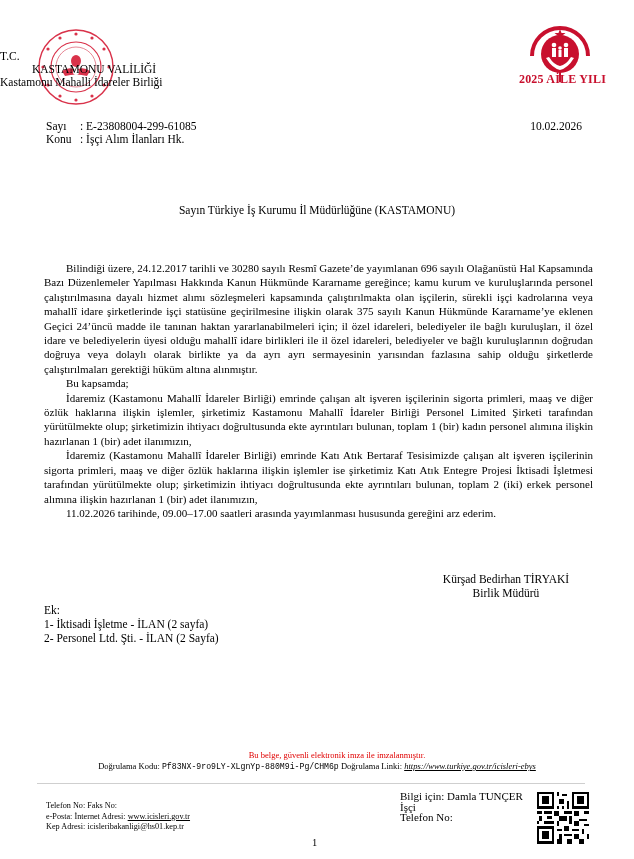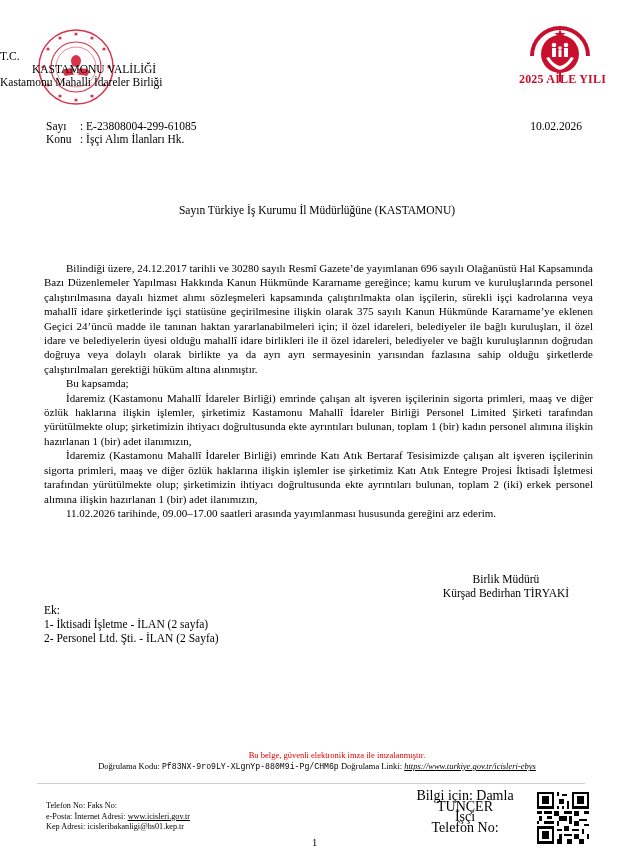--- a/index.html
+++ b/index.html
@@ -36,21 +36,21 @@
 
   .esign { left: 0; top: 750px; width: 634px; text-align: center; font-size: 8.5px; line-height: 11px; }
   .esign .red { color: #e00000; padding-left: 40px; }
   .esign .mono { font-family: "Liberation Mono", monospace; font-size: 8.2px; }
   .esign a { color: #000; font-style: italic; text-decoration: underline; }
 
   .hr { left: 37px; top: 783px; width: 548px; height: 1px; background: #cfcfcf; }
 
   .foot-left { left: 46px; top: 801px; font-size: 8.2px; line-height: 10.5px; }
   .foot-left a { color: #000; text-decoration: underline; }
-  .foot-right { left: 400px; top: 791px; width: 130px; text-align: center; font-size: 14px; line-height: 10.5px; }
+  .foot-right { left: 400px; top: 791px; width: 130px; text-align: left; font-size: 11px; line-height: 10.5px; }
   .qr { left: 537px; top: 791px; width: 52px; height: 53px; }
   .page-no { left: 312px; top: 837px; font-size: 10.5px; }
 </style>
 </head>
 <body>
 
 <div class="abs logo-left">
   <svg width="78" height="78" viewBox="0 0 78 78">
     <circle cx="39" cy="39" r="37" fill="none" stroke="#d9324a" stroke-width="1.5"></circle>
     <circle cx="39" cy="39" r="25" fill="none" stroke="#d9324a" stroke-width="1.2"></circle>
@@ -110,22 +110,22 @@
 
 <div class="abs body">
   <p class="ind">Bilindiği üzere, 24.12.2017 tarihli ve 30280 sayılı Resmî Gazete’de yayımlanan 696 sayılı Olağanüstü Hal Kapsamında Bazı Düzenlemeler Yapılması Hakkında Kanun Hükmünde Kararname gereğince; kamu kurum ve kuruluşlarında personel çalıştırılmasına dayalı hizmet alımı sözleşmeleri kapsamında çalıştırılmakta olan işçilerin, sürekli işçi kadrolarına veya mahallî idare şirketlerinde işçi statüsüne geçirilmesine ilişkin olarak 375 sayılı Kanun Hükmünde Kararname’ye eklenen Geçici 24’üncü madde ile tanınan haktan yararlanabilmeleri için; il özel idareleri, belediyeler ile bağlı kuruluşları, il özel idare ve belediyelerin üyesi olduğu mahallî idare birlikleri ile il özel idareleri, belediyeler ve bağlı kuruluşlarının doğrudan doğruya veya dolaylı olarak birlikte ya da ayrı ayrı sermayesinin yarısından fazlasına sahip olduğu şirketlerde çalıştırılmaları gerektiği hüküm altına alınmıştır.</p>
   <p class="ind">Bu kapsamda;</p>
   <p class="ind">İdaremiz (Kastamonu Mahallî İdareler Birliği) emrinde çalışan alt işveren işçilerinin sigorta primleri, maaş ve diğer özlük haklarına ilişkin işlemler, şirketimiz Kastamonu Mahallî İdareler Birliği Personel Limited Şirketi tarafından yürütülmekte olup; şirketimizin ihtiyacı doğrultusunda ekte ayrıntıları bulunan, toplam 1 (bir) kadın personel alımına ilişkin hazırlanan 1 (bir) adet ilanımızın,</p>
   <p class="ind">İdaremiz (Kastamonu Mahallî İdareler Birliği) emrinde Katı Atık Bertaraf Tesisimizde çalışan alt işveren işçilerinin sigorta primleri, maaş ve diğer özlük haklarına ilişkin işlemler ise şirketimiz Katı Atık Entegre Projesi İktisadi İşletmesi tarafından yürütülmekte olup; şirketimizin ihtiyacı doğrultusunda ekte ayrıntıları bulunan, toplam 2 (iki) erkek personel alımına ilişkin hazırlanan 1 (bir) adet ilanımızın,</p>
   <p class="ind">11.02.2026 tarihinde, 09.00–17.00 saatleri arasında yayımlanması hususunda gereğini arz ederim.</p>
 </div>
 
 <div class="abs sig">
+  <div>Kürşad Bedirhan TİRYAKİ</div>
   <div>Birlik Müdürü</div>
-  <div>Kürşad Bedirhan TİRYAKİ</div>
 </div>
 
 <div class="abs ek">
   <div>Ek:</div>
   <div>1- İktisadi İşletme - İLAN (2 sayfa)</div>
   <div>2- Personel Ltd. Şti. - İLAN (2 Sayfa)</div>
 </div>
 
 <div class="abs esign">
   <div class="red">Bu belge, güvenli elektronik imza ile imzalanmıştır.</div>

